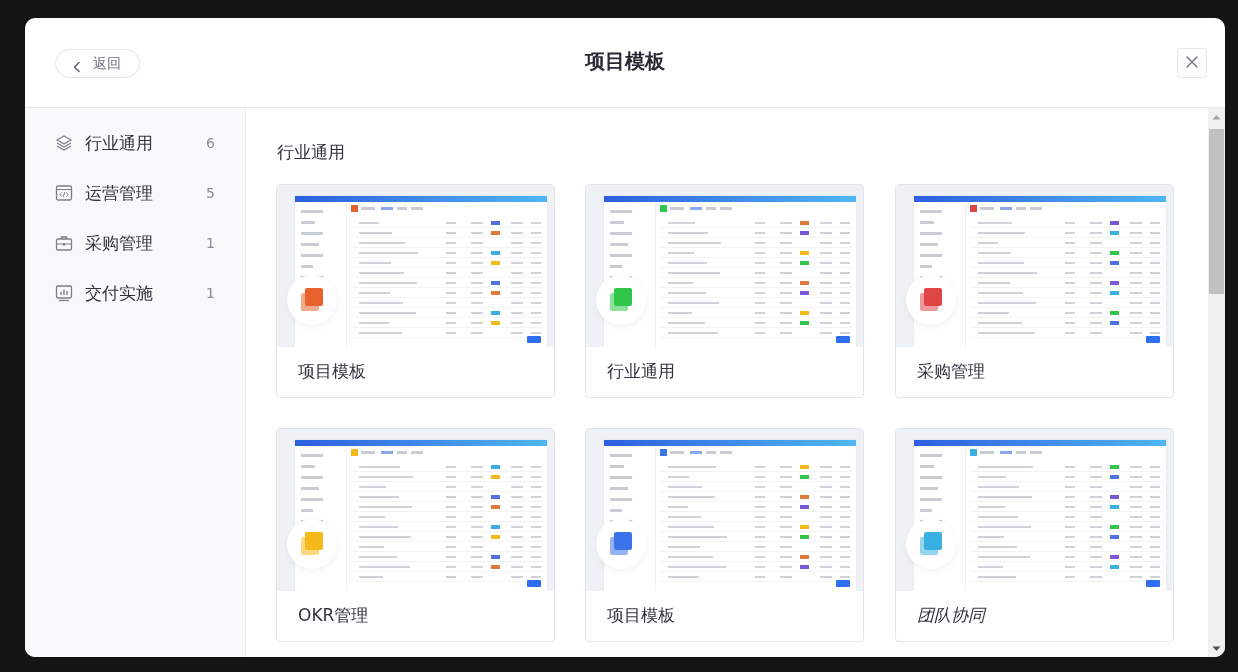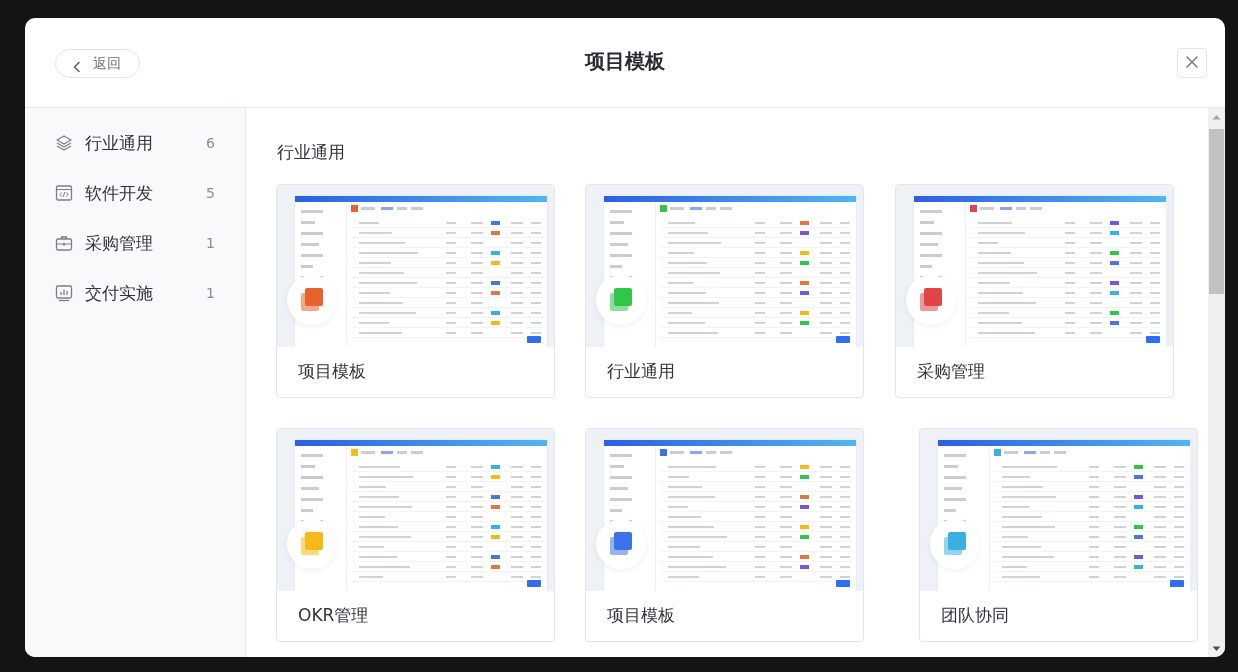--- a/index.html
+++ b/index.html
@@ -121,21 +121,21 @@
       <span class="cnt">6</span>
     </div>
     <div class="side-item">
       <span class="ic">
         <svg width="18" height="18" viewBox="0 0 18 18">
             <rect x="1.5" y="2" width="15" height="14" rx="1.5" fill="none" stroke="#7a7f8a" stroke-width="1.3"></rect>
             <path d="M1.5 5.5 H16.5" stroke="#7a7f8a" stroke-width="1.2"></path>
             <path d="M6.5 8.5 L5 10.5 L6.5 12.5 M11.5 8.5 L13 10.5 L11.5 12.5 M9.8 8 L8.2 13" fill="none" stroke="#7a7f8a" stroke-width="1"></path>
           </svg>
       </span>
-      <span class="name">软件开发</span>
+      <span class="name">运营管理</span>
       <span class="cnt">5</span>
     </div>
     <div class="side-item">
       <span class="ic">
         <svg width="18" height="18" viewBox="0 0 18 18">
             <rect x="1.5" y="5" width="15" height="11" rx="1.5" fill="none" stroke="#7a7f8a" stroke-width="1.3"></rect>
             <path d="M6.5 5 V3 H11.5 V5" fill="none" stroke="#7a7f8a" stroke-width="1.3"></path>
             <path d="M1.5 10 H16.5" stroke="#7a7f8a" stroke-width="1.2"></path>
             <rect x="8" y="9" width="2" height="2.5" fill="#7a7f8a"></rect>
           </svg>
@@ -768,21 +768,21 @@
               </div>
         <div class="add"></div>
       </div>
       <div class="badge-circle">
         <span class="back" style="background:#3a74e8"></span>
         <span class="front" style="background:#3a74e8"></span>
       </div>
     </div>
     <div class="cname">项目模板</div>
   </div>
-        <div class="card" style="left: 643px; top: 244px;">
+        <div class="card" style="left: 619px; top: 244px; font-style: italic;">
     <div class="thumb">
       <div class="mock">
         <div class="bar"></div>
         <div class="mside">
                 <i></i>
                 <i style="width:14px"></i>
                 <i></i>
                 <i style="width:18px"></i>
                 <i></i>
                 <i style="width:12px"></i>

